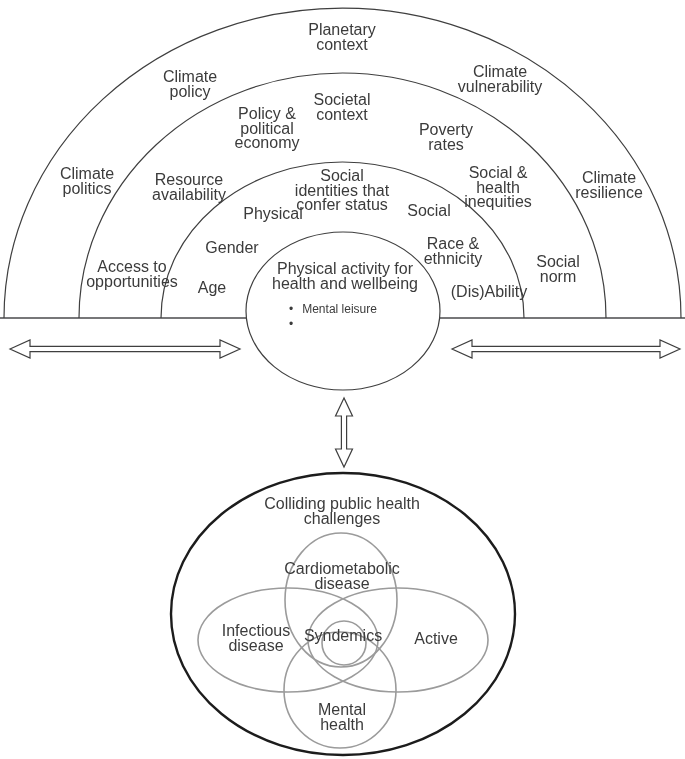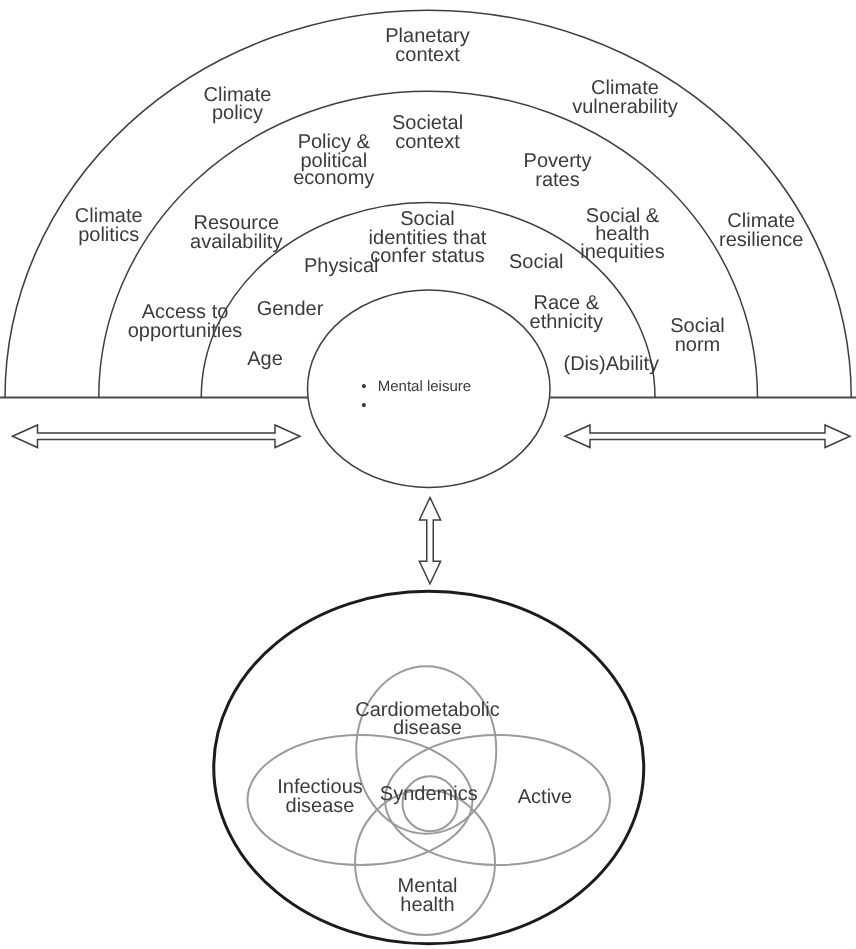--- a/index.html
+++ b/index.html
@@ -79,43 +79,47 @@
   <div class="lbl" style="left:267px;top:129px;">Policy &amp;
 political
 economy</div>
   <div class="lbl" style="left:446px;top:137px;">Poverty
 rates</div>
   <div class="lbl" style="left:189px;top:187px;">Resource
 availability</div>
   <div class="lbl" style="left:498px;top:188px;">Social &amp;
 health
 inequities</div>
-  <div class="lbl" style="left:132px;top:258px;margin-left:16px;">Access to
+  <div class="lbl" style="left:132px;top:274px;">Access to
 opportunities</div>
   <div class="lbl" style="left:558px;top:269px;">Social
 norm</div>
 
   <div class="lbl" style="left:273px;top:214px;">Physical</div>
   <div class="lbl" style="left:429px;top:211px;">Social</div>
   <div class="lbl" style="left:232px;top:248px;">Gender</div>
   <div class="lbl" style="left:453px;top:251px;">Race &amp;
 ethnicity</div>
   <div class="lbl" style="left:212px;top:288px;">Age</div>
   <div class="lbl" style="left:489px;top:292px;">(Dis)Ability</div>
 
+  <div class="lbl" style="left:345px;top:276px;">Physical activity for
+health and wellbeing</div>
   <div class="core-bullets">
     <div class="bullet-item">
       <span class="dot">•</span>
       <span class="bullet-text">Mental leisure</span>
     </div>
     <div class="bullet-item">
       <span class="dot">•</span>
     </div>
   </div>
 
+  <div class="lbl" style="left:342px;top:511px;">Colliding public health
+challenges</div>
   <div class="lbl" style="left:342px;top:576px;">Cardiometabolic
 disease</div>
   <div class="lbl" style="left:256px;top:638px;">Infectious
 disease</div>
   <div class="lbl" style="left:343px;top:636px;">Syndemics</div>
   <div class="lbl" style="left:436px;top:639px;">Active</div>
   <div class="lbl" style="left:342px;top:717px;">Mental
 health</div>
 
 </div>

